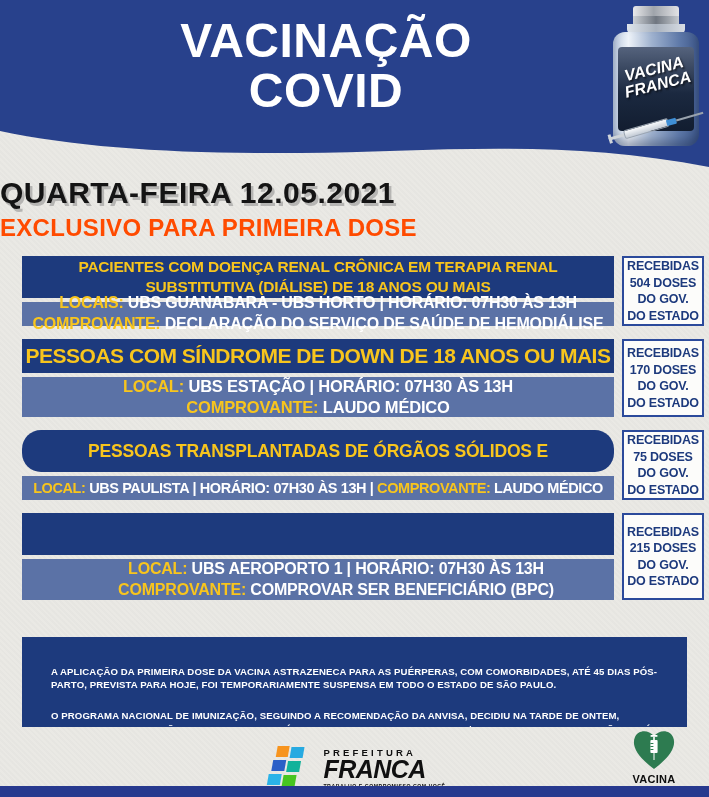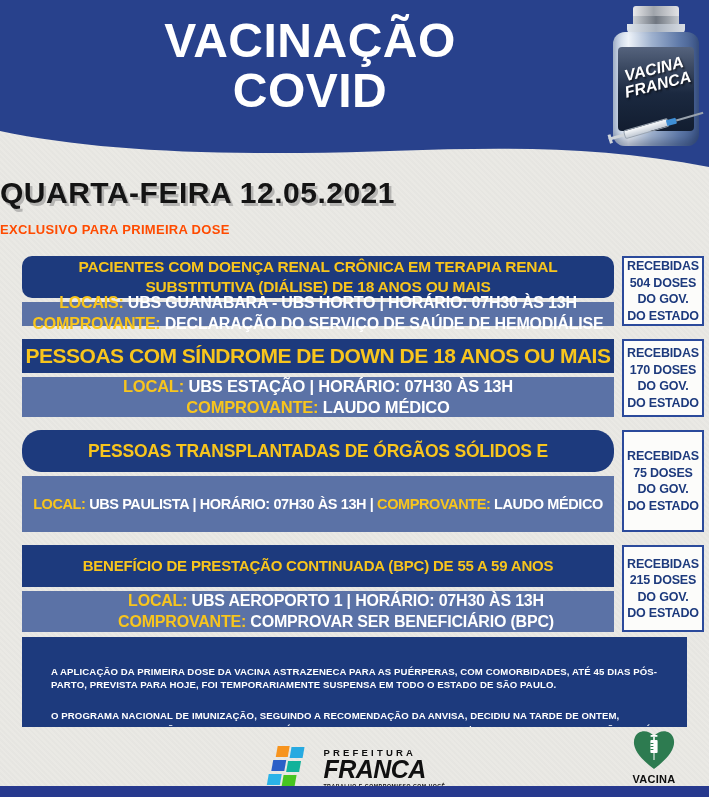--- a/index.html
+++ b/index.html
@@ -9,21 +9,21 @@
   .poster{
     position:relative; width:709px; height:797px; overflow:hidden;
     background:#eae9e4;
     background-image:repeating-linear-gradient(45deg, rgba(40,50,90,0.018) 0 2px, rgba(255,255,255,0.02) 2px 4px);
   }
 
   
   .header{ position:absolute; top:0; left:0; width:709px; height:170px; }
   .header svg.wave{ position:absolute; top:0; left:0; }
   .header-title{
-    position:absolute; top:16px; left:0; width:620px; text-align:center;
+    position:absolute; top:16px; left:16px; width:620px; text-align:center;
     color:#fff; font-weight:800; font-size:48px; line-height:1.05; letter-spacing:.5px;
   }
   .header-title span{ display:block; }
 
   
   .vial{ position:absolute; top:6px; right:8px; width:90px; height:150px; }
   .vial .cap-top{ width:46px; height:10px; margin:0 auto; border-radius:3px 3px 0 0;
     background:linear-gradient(90deg,#e9e9eb,#9fa4ab 45%,#e3e3e5); }
   .vial .cap-band{ width:46px; height:8px; margin:0 auto;
     background:linear-gradient(90deg,#cdd1d6,#6f7680 50%,#c6cacf); }
@@ -44,43 +44,43 @@
   .syringe .thumb{ position:absolute; left:0; top:1px; width:3px; height:9px; background:#cfd4da; }
   .syringe .barrel{ position:absolute; left:16px; top:1px; width:46px; height:9px; border-radius:2px;
     background:linear-gradient(180deg,#f8fafc,#c4ccd6); border:1px solid #9aa4b0; }
   .syringe .tip{ position:absolute; left:60px; top:2.5px; width:10px; height:6px; background:#3f8fd6; border-radius:1px; }
   .syringe .needle{ position:absolute; left:70px; top:5px; width:28px; height:1.5px; background:#98a2ad; }
 
   
   .date-zone{ position:absolute; top:170px; left:0; width:709px; text-align:left; }
   .date-line{ font-size:30px; font-weight:800; color:#141414; letter-spacing:.5px;
     text-shadow:2.5px 2.5px 0 rgba(140,140,140,.55); margin-top:6px; }
-  .exclusive-line{ font-size:13px; font-weight:800; color:#ff4b00; letter-spacing:.3px; margin-top:12px; }
+  .exclusive-line{ font-size:24px; font-weight:800; color:#ff4b00; letter-spacing:.3px; margin-top:4px; }
 
   
   .sections{ position:absolute; top:256px; left:0; width:709px; }
   .section{ display:flex; align-items:stretch; margin:0 5px 13px 22px; }
   .sec-main{ width:592px; display:flex; flex-direction:column; }
   .sec-title{ background:#1d3a7d; color:#f8c51d; text-align:center; font-weight:800;
     display:flex; flex-direction:column; justify-content:center; line-height:1.3; letter-spacing:-.2px; }
   .sec-title span{ display:block; }
   .sec-detail{ background:#5b72a6; color:#fff; text-align:center; font-weight:800;
     margin-top:4px; display:flex; flex-direction:column; justify-content:center; line-height:1.3; letter-spacing:-.2px; }
   .sec-detail .lbl{ color:#f8c51d; }
   .badge{ flex:1; margin-left:8px; background:#fcfcfa; border:2px solid #2b4a9b;
     display:flex; align-items:center; justify-content:center; text-align:center;
     color:#1d3a7d; font-weight:800; font-size:12.5px; line-height:1.32; letter-spacing:-.2px; }
   .badge span{ display:block; }
 
-  .sec-1 .sec-title{ height:42px; font-size:15.5px;border-radius:10px; }
+  .sec-1 .sec-title{ height:42px; font-size:15.5px; }
   .sec-1 .sec-detail{ height:24px; font-size:16px; }
   .sec-2 .sec-title{ height:34px; font-size:21px; letter-spacing:-.5px; }
   .sec-2 .sec-detail{ height:40px; font-size:16.5px; }
   .sec-3 .sec-title{ height:42px; font-size:17.5px;border-radius:19px; }
-  .sec-3 .sec-detail{ height:56px; font-size:14.5px; letter-spacing:-.4px; }
+  .sec-3 .sec-detail{ height:24px; font-size:14.5px; letter-spacing:-.4px; }
   .sec-4 .sec-title{ height:42px; font-size:15px; }
   .sec-4 .sec-detail{ height:41px; font-size:16px;padding-left:36px; }
 
   
   .notice{ position:absolute; top:637px; left:22px; right:22px; height:90px;
     background:#1d3a7d; color:#fff; font-weight:700; font-size:9.6px; line-height:1.38;
     padding:10px 11px; letter-spacing:.1px; overflow:hidden; }
   .notice p{ margin:18px; }
 
   
@@ -196,21 +196,20 @@
           <span>75 DOSES</span>
           <span>DO GOV.</span>
           <span>DO ESTADO</span>
         </div>
       </div>
     </div>
 
     <div class="section sec-4">
       <div class="sec-main">
         <div class="sec-title">
-          <span>BENEFÍCIO DE PRESTAÇÃO CONTINUADA (BPC) DE 55 A 59 ANOS</span>
         </div>
         <div class="sec-detail">
           <div><span class="lbl">LOCAL:</span><span class="val"> UBS AEROPORTO 1 | HORÁRIO: 07H30 ÀS 13H</span></div>
           <div><span class="lbl">COMPROVANTE:</span><span class="val"> COMPROVAR SER BENEFICIÁRIO (BPC)</span></div>
         </div>
       </div>
       <div class="badge">
         <div>
           <span>RECEBIDAS</span>
           <span>215 DOSES</span>

